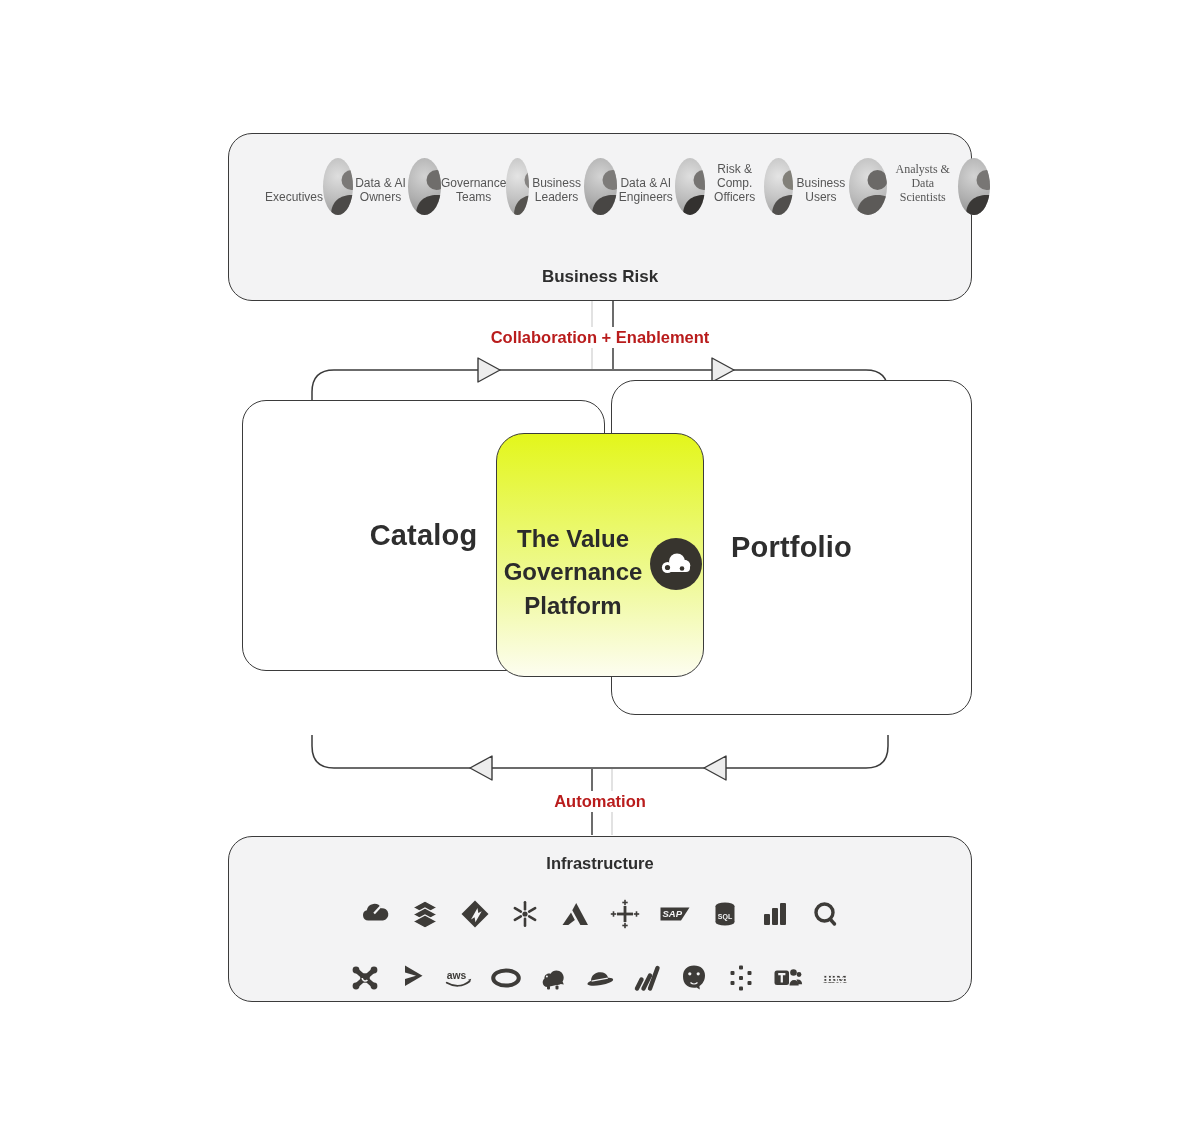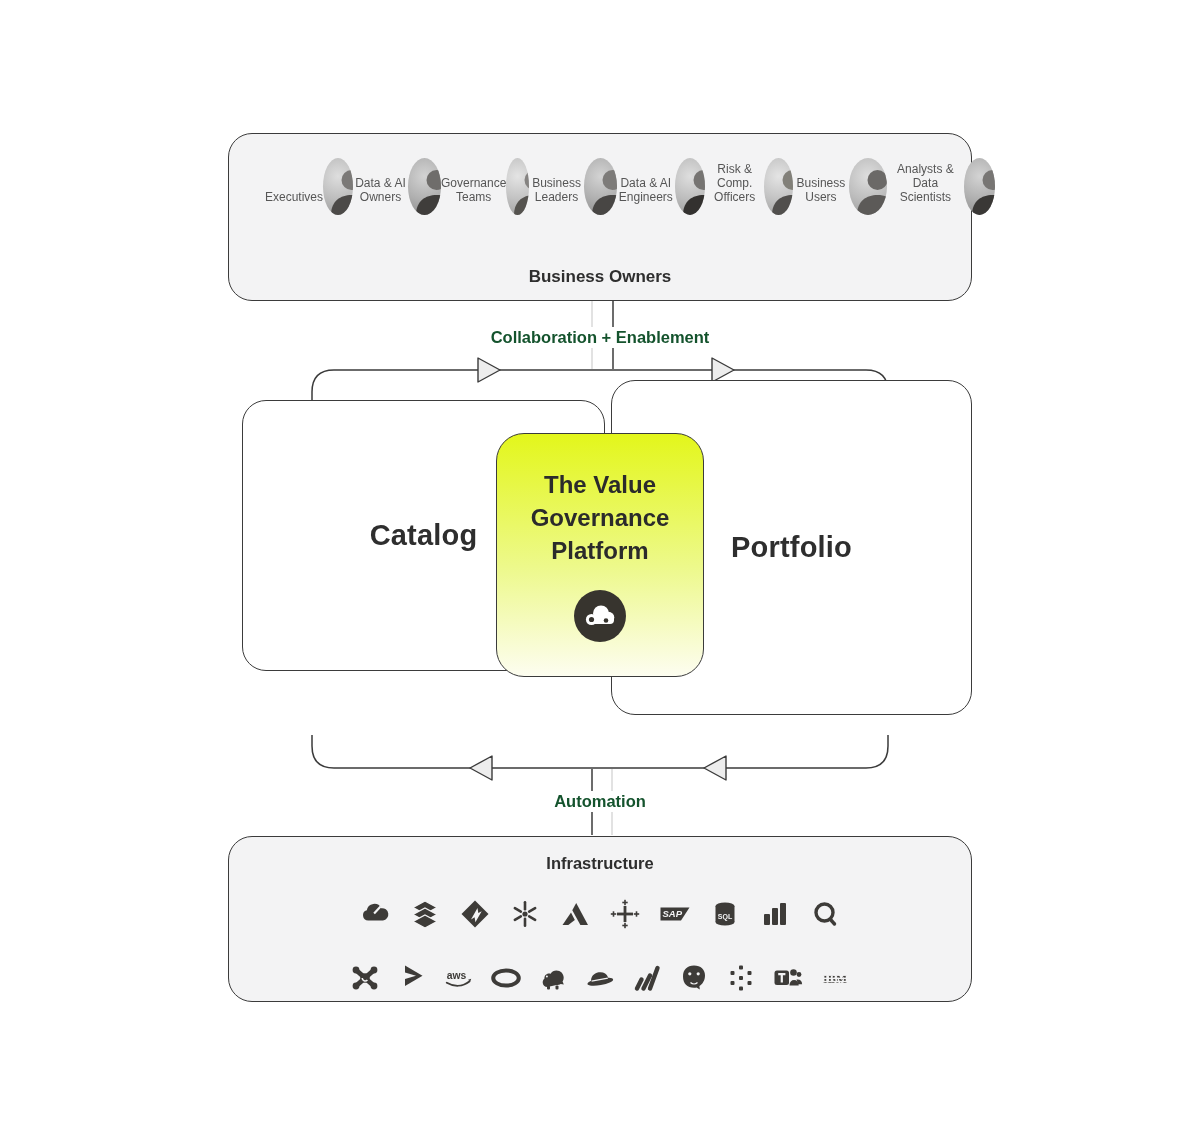--- a/index.html
+++ b/index.html
@@ -12,44 +12,44 @@
   .whitebox{position:absolute;background:#ffffff;border:1.5px solid #3b3b3b;border-radius:24px;box-sizing:border-box;z-index:1;
             display:flex;align-items:center;justify-content:center;}
   .whitebox .big-title{font-size:29px;font-weight:700;letter-spacing:.2px;}
 
   
   #business-box{left:228px;top:133px;width:744px;height:168px;}
   .people-row{position:absolute;left:0;top:16px;width:100%;box-sizing:border-box;
               padding:0 36px;display:flex;justify-content:space-between;}
   .person{width:88px;display:flex;flex-direction:row;align-items:center;}
   .person:nth-child(7){width:94px;}
-  .person:nth-child(8){width:108px;}
+  .person:nth-child(8){width:108px;font-family:Liberation Serif, serif;}
   .role{height:44px;display:flex;align-items:flex-end;justify-content:center;text-align:center;
         font-size:12px;line-height:1.15;color:#565656;}
   .avatar{width:57px;height:57px;border-radius:50%;overflow:hidden;margin-top:8px;
           background:radial-gradient(circle at 50% 32%, #dedede 0%, #bdbdbd 55%, #9d9d9d 100%);}
   .person:nth-child(2n) .avatar{background:radial-gradient(circle at 50% 32%, #d3d3d3 0%, #b0b0b0 55%, #8f8f8f 100%);}
   .person:nth-child(3n) .avatar{background:radial-gradient(circle at 50% 32%, #e4e4e4 0%, #c3c3c3 55%, #a3a3a3 100%);}
   .box-title{position:absolute;left:0;right:0;bottom:13px;text-align:center;font-size:17px;font-weight:700;color:#2e2e2e;}
 
   
   .flow-label{position:absolute;left:50%;transform:translateX(-50%);z-index:3;background:#ffffff;
-              padding:1px 9px;font-size:16.5px;font-weight:700;color:#14532d;white-space:nowrap;}
+              padding:1px 9px;font-size:16.5px;font-weight:700;color:#b91c1c;white-space:nowrap;}
   #collab-label{top:327px;}
   #automation-label{top:791px;}
 
   
   #catalog-box{left:226px;top:400px;width:363px;height:271px;margin-left:16px;}
   #portfolio-box{left:611px;top:380px;width:361px;height:335px;}
 
   
   #platform-box{position:absolute;left:496px;top:433px;width:208px;height:244px;z-index:2;box-sizing:border-box;
                 border:1.5px solid #3b3b3b;border-radius:28px;
                 background:linear-gradient(180deg,#e3f61b 0%,#edf98b 55%,#fdfdf0 100%);
-                display:flex;flex-direction:column;align-items:center;}
+                display:flex;align-items:center;}
   #platform-title{margin-top:34px;width:164px;text-align:center;font-size:24px;line-height:1.38;font-weight:700;color:#2b2b2b;}
   #platform-icon{margin-top:22px;}
 
   
   #infra-box{left:228px;top:836px;width:744px;height:166px;}
   #infra-title{position:absolute;left:0;right:0;top:17px;text-align:center;font-size:16.5px;font-weight:700;}
   .logo-row{position:absolute;left:0;right:0;display:flex;justify-content:center;align-items:center;}
   #logo-row-1{top:62px;gap:18px;}
   #logo-row-2{top:110px;gap:15px;margin-top:16px;}
   .logo{width:32px;height:30px;display:flex;align-items:center;justify-content:center;}
@@ -154,21 +154,21 @@
         <div class="role">Analysts &amp; Data Scientists</div>
         <div class="avatar">
           <svg width="57" height="57" viewBox="0 0 57 57">
             <circle cx="28.5" cy="22" r="10" fill="#787674"></circle>
             <path d="M8 57c0-14 9.5-20 20.5-20S49 43 49 57Z" fill="#3a3836"></path>
           </svg>
         </div>
       </div>
 
     </div>
-    <div class="box-title">Business Owners</div>
+    <div class="box-title">Business Risk</div>
   </div>
 
   <div class="flow-label" id="collab-label">Collaboration + Enablement</div>
   <div class="flow-label" id="automation-label">Automation</div>
 
   <div class="whitebox" id="catalog-box">
     <span class="big-title">Catalog</span>
   </div>
   <div class="whitebox" id="portfolio-box">
     <span class="big-title">Portfolio</span>

